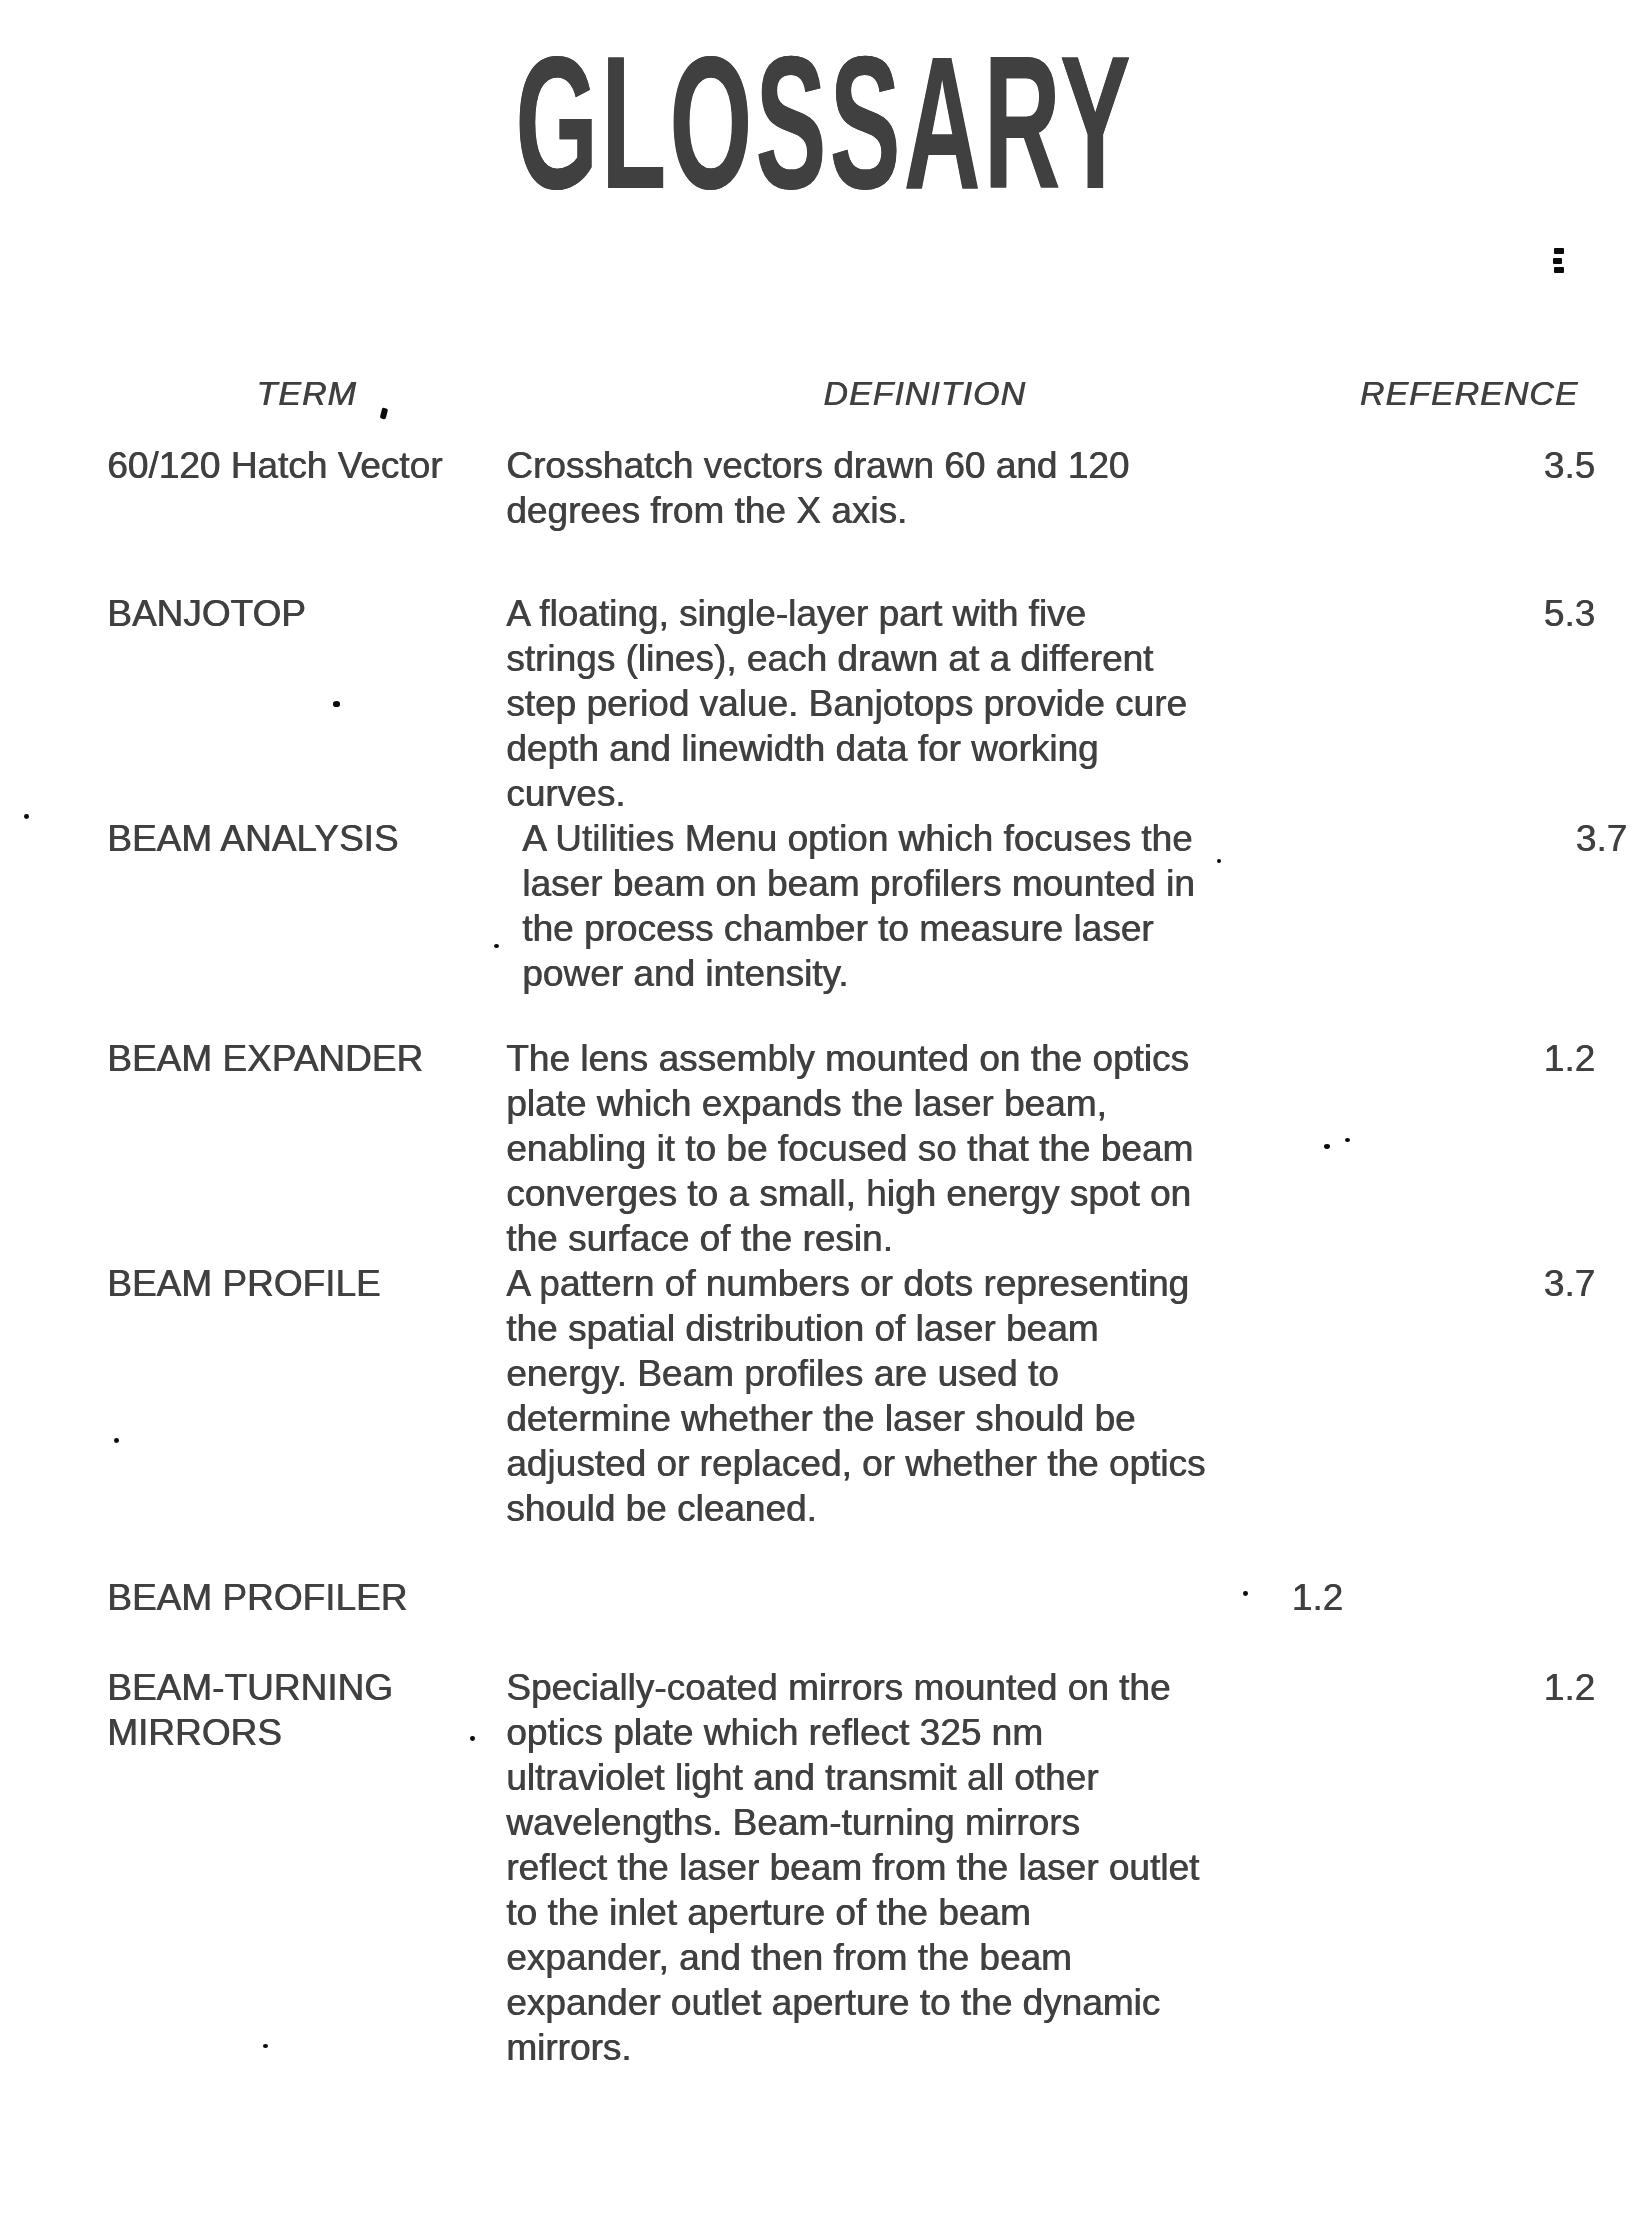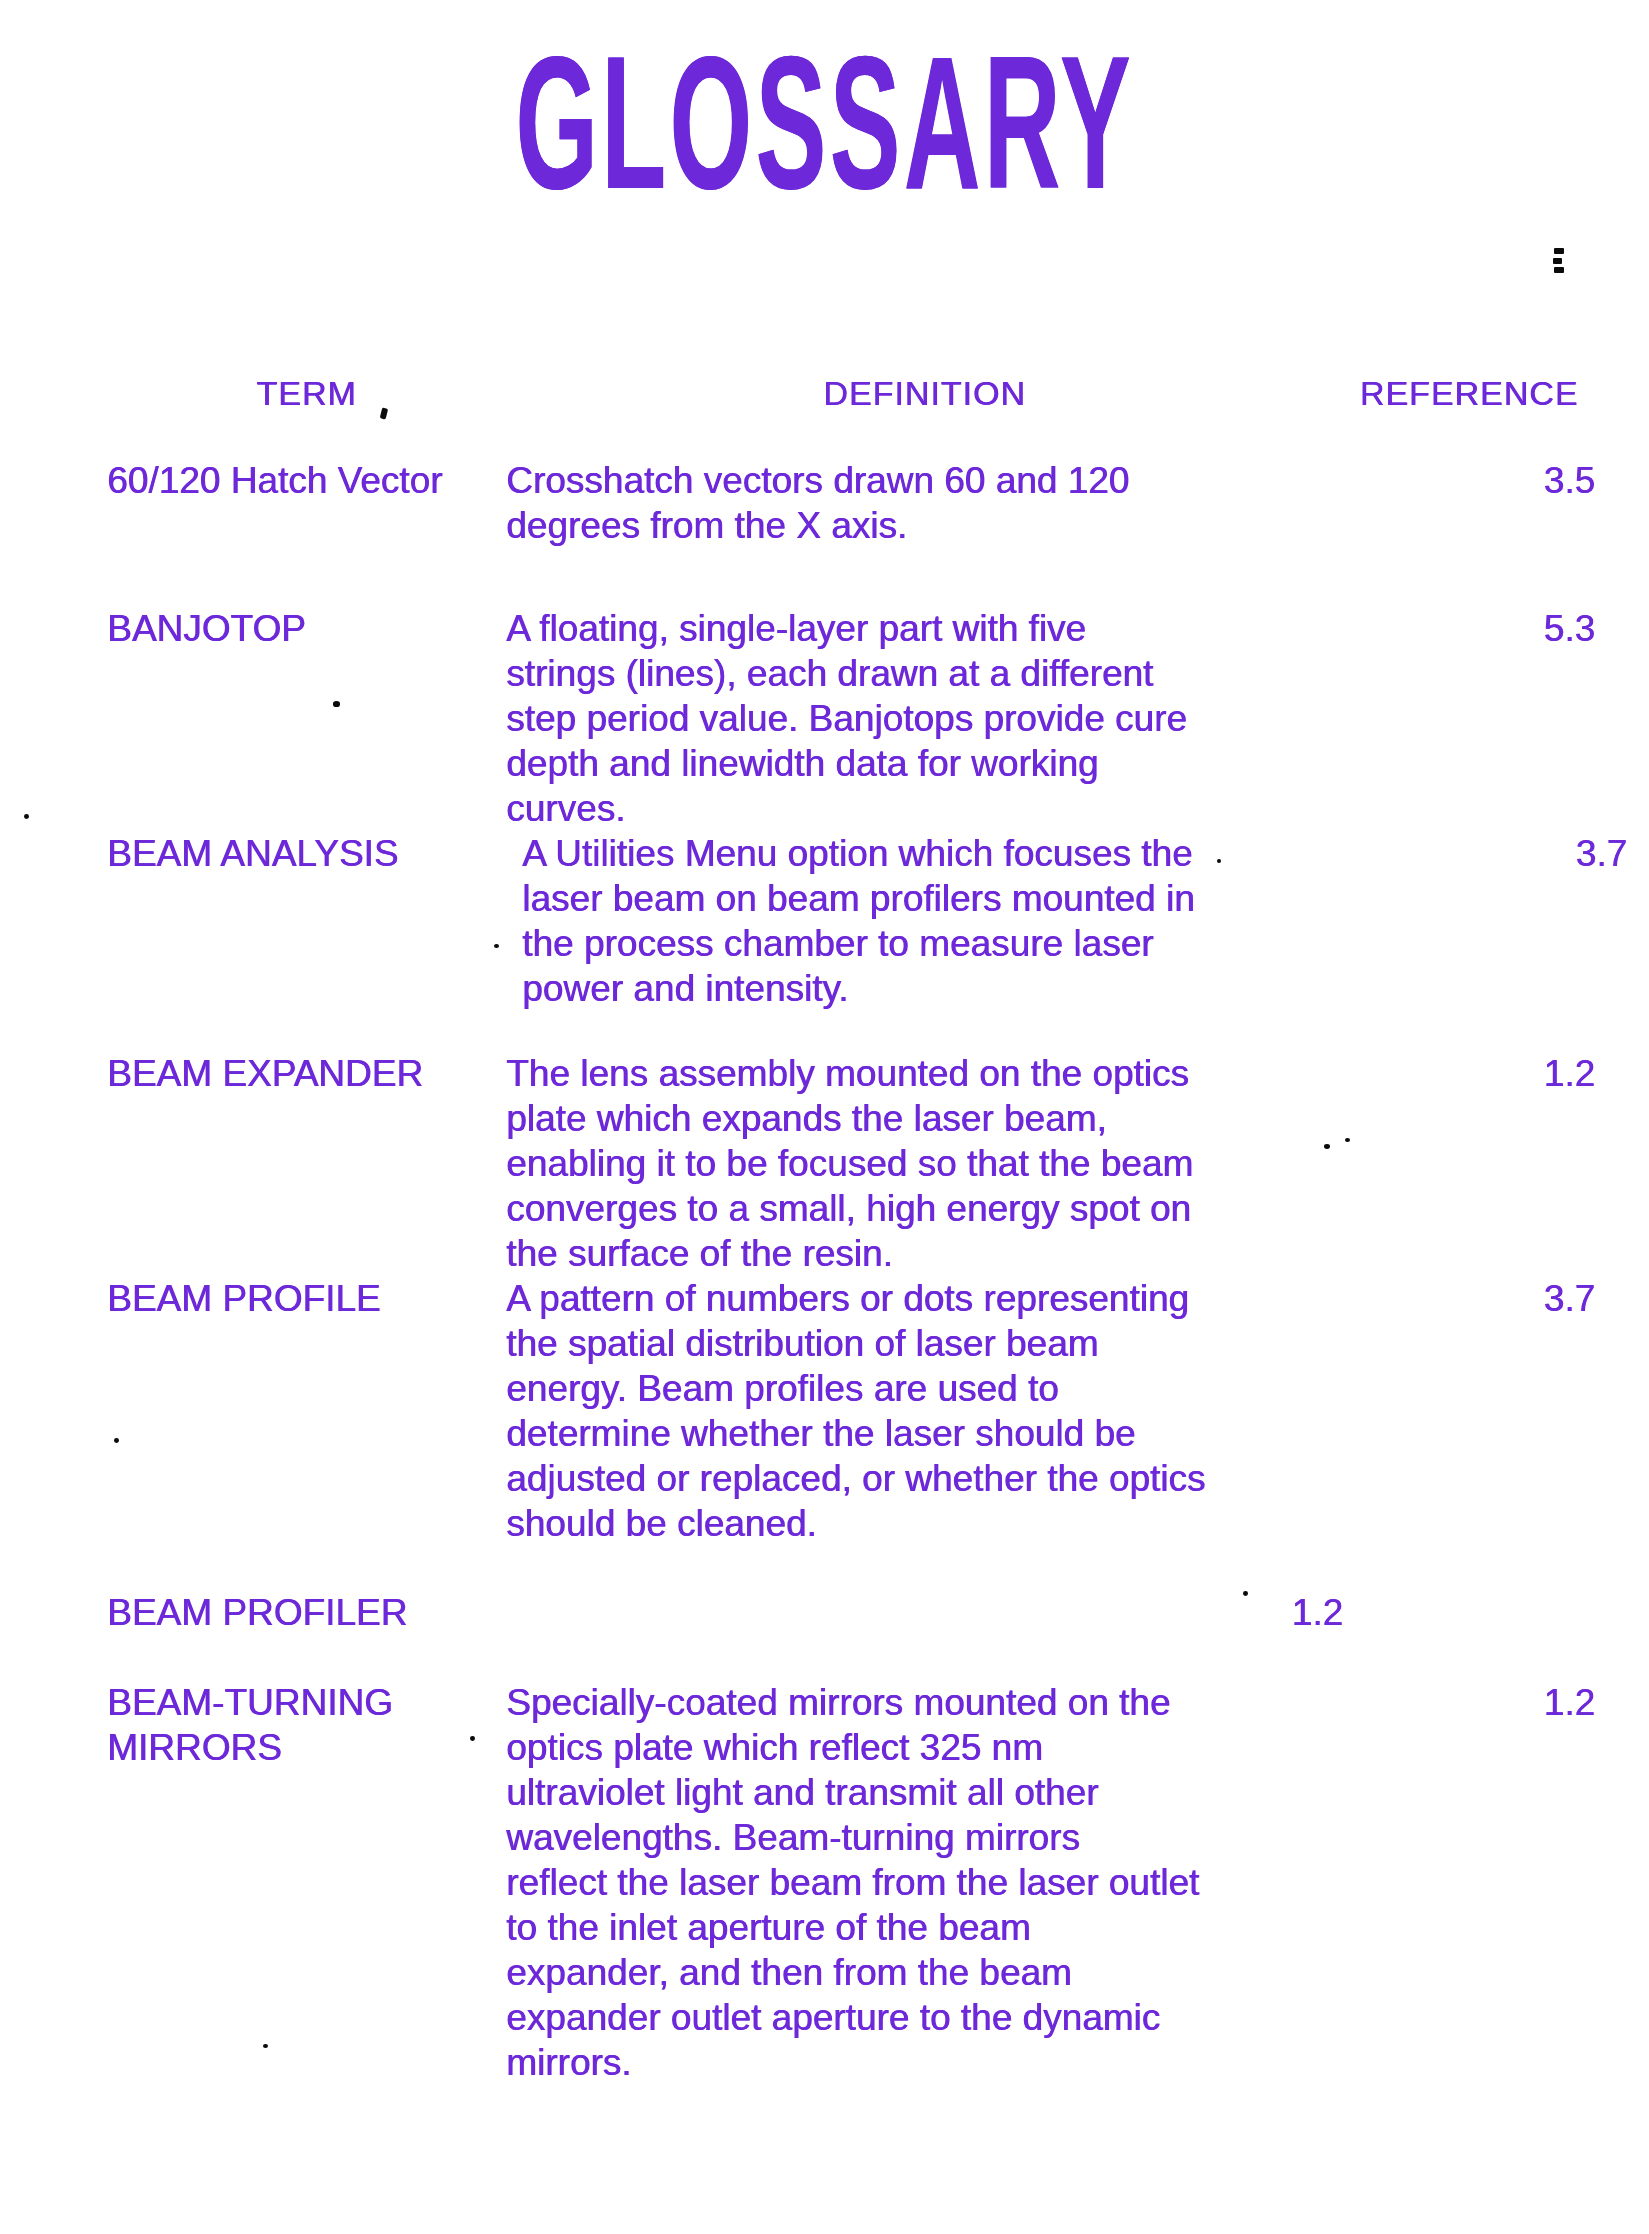--- a/index.html
+++ b/index.html
@@ -1,21 +1,21 @@
 <!DOCTYPE html>
 <html style="font-size:15px"><head>
 <meta charset="utf-8">
 <style>
   html, body { margin: 0; padding: 0; background: #ffffff; }
   .page {
     position: relative;
     width: 1649px;
     height: 2234px;
     background: #ffffff;
-    color: #6d28d9;
+    color: #404040;
     font-family: "Liberation Sans", sans-serif;
     overflow: hidden;
     text-shadow: 0.7px 0.3px 0 currentColor; 
   }
   .title {
     margin: 27px 0 0 0;
     text-align: center;
     font-size: 190px;
     line-height: 1;
     font-weight: bold;
@@ -27,22 +27,23 @@
   .glossary-table {
     margin-top: 154px;
     padding-left: 107px;
   }
   .row {
     display: grid;
     grid-template-columns: 399px 837px 252px;
     align-items: start;
   }
   .header-row {
-    margin-bottom: 42px;
+    margin-bottom: 27px;
     line-height: 42px;
+    font-style: italic;
   }
   .header-row .cell {
     font-size: 34px;
     letter-spacing: 1px;
     text-align: center;
     white-space: nowrap;
   }
   .cell {
     font-size: 37px;
     line-height: 45px;

